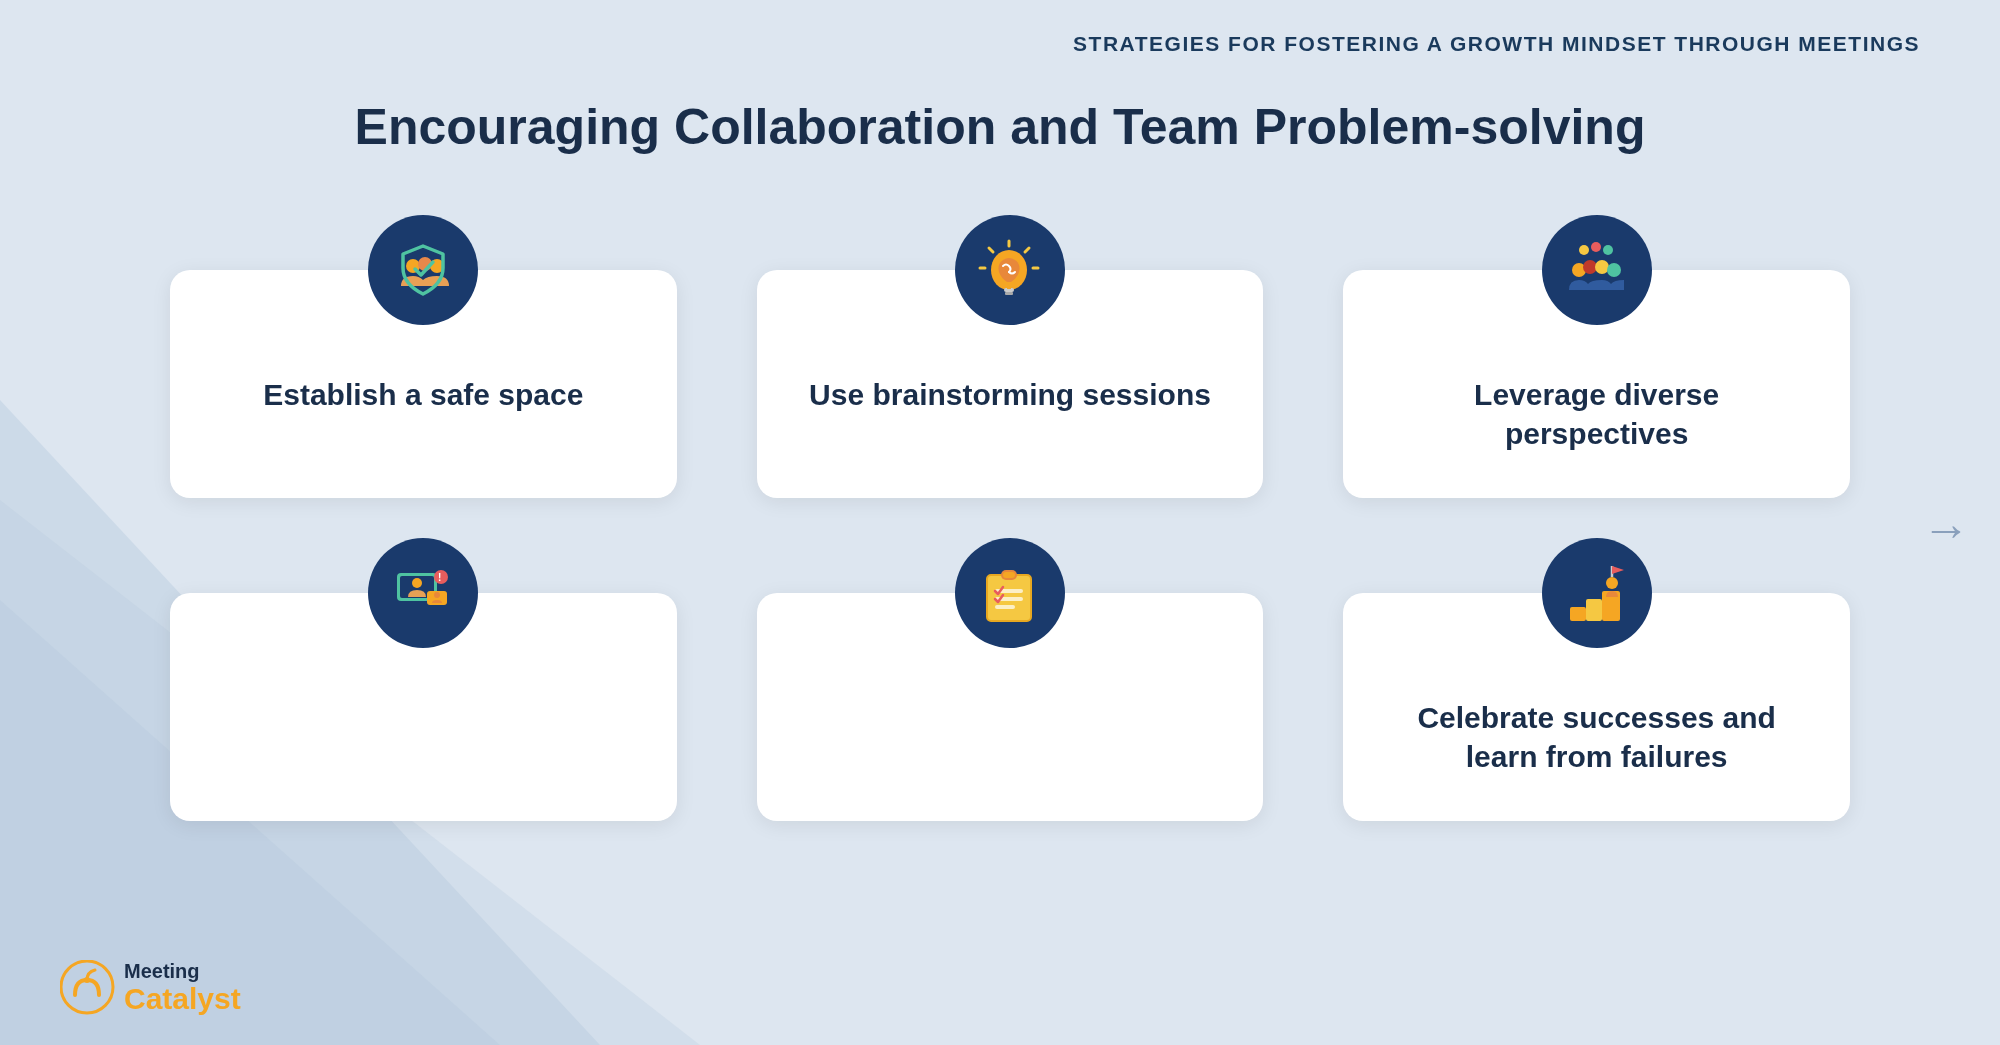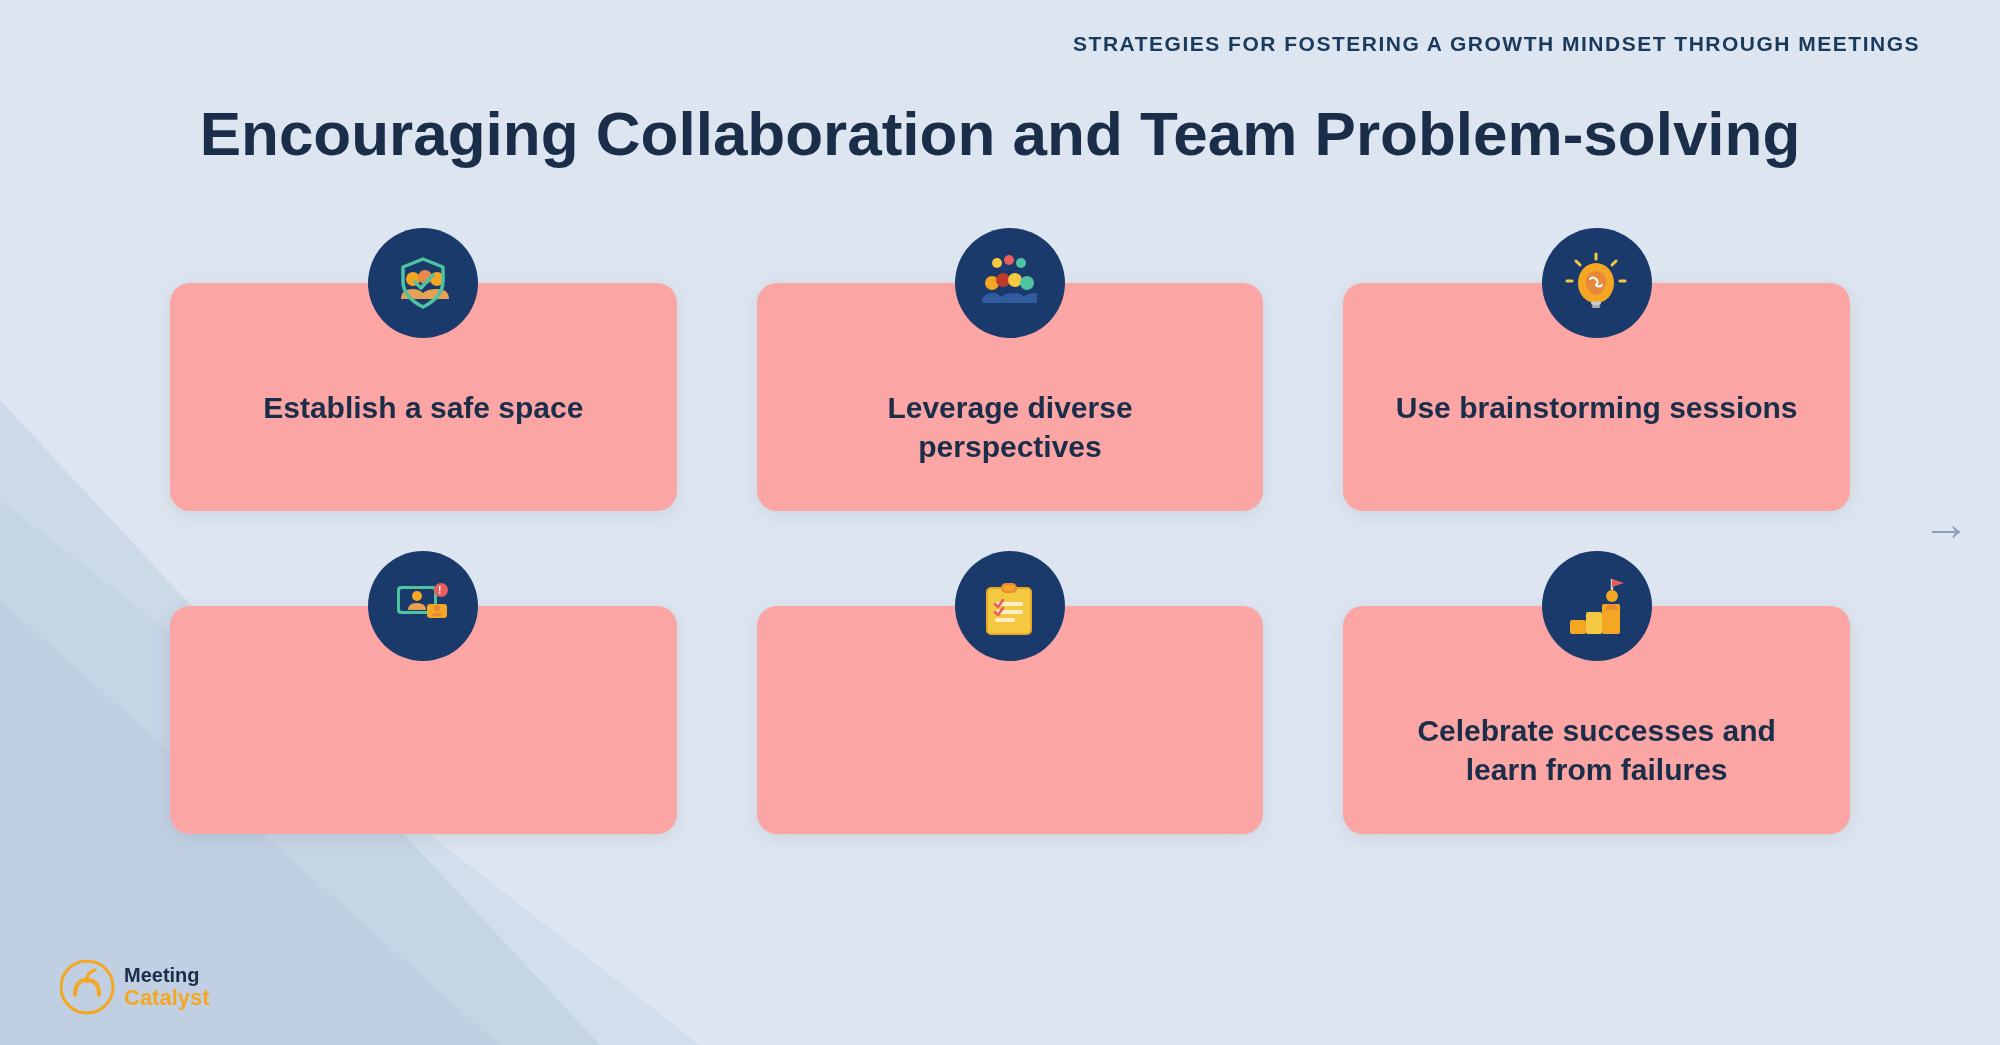--- a/index.html
+++ b/index.html
@@ -29,40 +29,40 @@
       font-size: 21px;
       font-weight: 800;
       color: #1a3a5c;
       letter-spacing: 1.5px;
       text-transform: uppercase;
     }
 
     
     .main-title {
       text-align: center;
-      font-size: 62px;
+      font-size: 50px;
       font-weight: 900;
       color: #1a2e4a;
       padding-top: 100px;
       padding-bottom: 50px;
       line-height: 1.1;
     }
 
     
     .cards-grid {
       display: grid;
       grid-template-columns: repeat(3, 1fr);
       grid-template-rows: repeat(2, 1fr);
       gap: 30px 60px;
       max-width: 1700px;
       margin: 0 auto;
     }
 
     .card {
-      background: #fca5a5;
+      background: #ffffff;
       border-radius: 20px;
       padding: 50px 40px 45px 40px;
       position: relative;
       display: flex;
       flex-direction: column;
       align-items: center;
       text-align: center;
       box-shadow: 0 4px 20px rgba(0,0,0,0.08);
       margin-left: 20px;
     }
@@ -127,21 +127,21 @@
       line-height: 1.1;
     }
 
     .logo-meeting {
       font-size: 20px;
       font-weight: 600;
       color: #1a2e4a;
     }
 
     .logo-catalyst {
-      font-size: 22px;
+      font-size: 30px;
       font-weight: 800;
       color: #f5a623;
     }
 
     
     .diagonal-container {
       position: absolute;
       bottom: 0;
       left: 0;
       width: 100%;
@@ -183,59 +183,59 @@
         </svg>
       </div>
       <div class="card-text">Establish a safe space</div>
     </div>
 
     <div class="card" style="margin-top: 65px;">
       <div class="card-icon-wrapper">
 
         <svg viewBox="0 0 65 65" xmlns="http://www.w3.org/2000/svg">
 
-          <circle cx="20" cy="12" r="5" fill="#f5c842"></circle>
-          <circle cx="32" cy="9" r="5" fill="#e85d5d"></circle>
-          <circle cx="44" cy="12" r="5" fill="#4fc3a1"></circle>
-
-          <circle cx="15" cy="32" r="7" fill="#f5a623"></circle>
-          <circle cx="26" cy="29" r="7" fill="#c0392b"></circle>
-          <circle cx="38" cy="29" r="7" fill="#f5c842"></circle>
-          <circle cx="50" cy="32" r="7" fill="#4fc3a1"></circle>
-
-          <path d="M5 52 Q5 42 15 42 Q21 42 24 46 Q27 42 38 42 Q44 42 47 46 Q50 42 60 42 Q60 52 60 52 Z" fill="#3a6ab3" opacity="0.7"></path>
-        </svg>
-      </div>
-      <div class="card-text">Leverage diverse perspectives</div>
-    </div>
-
-    <div class="card" style="margin-top: 65px;">
-      <div class="card-icon-wrapper">
-
-        <svg viewBox="0 0 65 65" xmlns="http://www.w3.org/2000/svg">
-
           <line x1="32" y1="8" x2="32" y2="3" stroke="#f5c842" stroke-width="3" stroke-linecap="round"></line>
           <line x1="48" y1="14" x2="52" y2="10" stroke="#f5c842" stroke-width="3" stroke-linecap="round"></line>
           <line x1="16" y1="14" x2="12" y2="10" stroke="#f5c842" stroke-width="3" stroke-linecap="round"></line>
           <line x1="56" y1="30" x2="61" y2="30" stroke="#f5c842" stroke-width="3" stroke-linecap="round"></line>
           <line x1="8" y1="30" x2="3" y2="30" stroke="#f5c842" stroke-width="3" stroke-linecap="round"></line>
 
           <ellipse cx="32" cy="32" rx="18" ry="20" fill="#f5a623"></ellipse>
           <path d="M26 22 Q32 18 38 22 Q44 26 42 34 Q40 40 34 44 L30 44 Q24 40 22 34 Q20 26 26 22 Z" fill="#e8883a"></path>
 
           <path d="M26 28 Q29 25 32 28 Q35 31 32 34" fill="none" stroke="#fff" stroke-width="2" stroke-linecap="round"></path>
           <path d="M32 34 Q35 37 38 34" fill="none" stroke="#fff" stroke-width="2" stroke-linecap="round"></path>
 
           <rect x="27" y="50" width="10" height="4" rx="2" fill="#cccccc"></rect>
           <rect x="28" y="54" width="8" height="3" rx="1" fill="#aaaaaa"></rect>
 
           <rect x="30" y="44" width="4" height="7" fill="#f5a623"></rect>
         </svg>
       </div>
       <div class="card-text">Use brainstorming sessions</div>
+    </div>
+
+    <div class="card" style="margin-top: 65px;">
+      <div class="card-icon-wrapper">
+
+        <svg viewBox="0 0 65 65" xmlns="http://www.w3.org/2000/svg">
+
+          <circle cx="20" cy="12" r="5" fill="#f5c842"></circle>
+          <circle cx="32" cy="9" r="5" fill="#e85d5d"></circle>
+          <circle cx="44" cy="12" r="5" fill="#4fc3a1"></circle>
+
+          <circle cx="15" cy="32" r="7" fill="#f5a623"></circle>
+          <circle cx="26" cy="29" r="7" fill="#c0392b"></circle>
+          <circle cx="38" cy="29" r="7" fill="#f5c842"></circle>
+          <circle cx="50" cy="32" r="7" fill="#4fc3a1"></circle>
+
+          <path d="M5 52 Q5 42 15 42 Q21 42 24 46 Q27 42 38 42 Q44 42 47 46 Q50 42 60 42 Q60 52 60 52 Z" fill="#3a6ab3" opacity="0.7"></path>
+        </svg>
+      </div>
+      <div class="card-text">Leverage diverse perspectives</div>
     </div>
 
     <div class="card" style="margin-top: 65px;">
       <div class="card-icon-wrapper">
 
         <svg viewBox="0 0 65 65" xmlns="http://www.w3.org/2000/svg">
 
           <rect x="6" y="12" width="40" height="28" rx="4" fill="#4fc3a1"></rect>
           <rect x="9" y="15" width="34" height="22" rx="2" fill="#1a3a6c"></rect>
 

